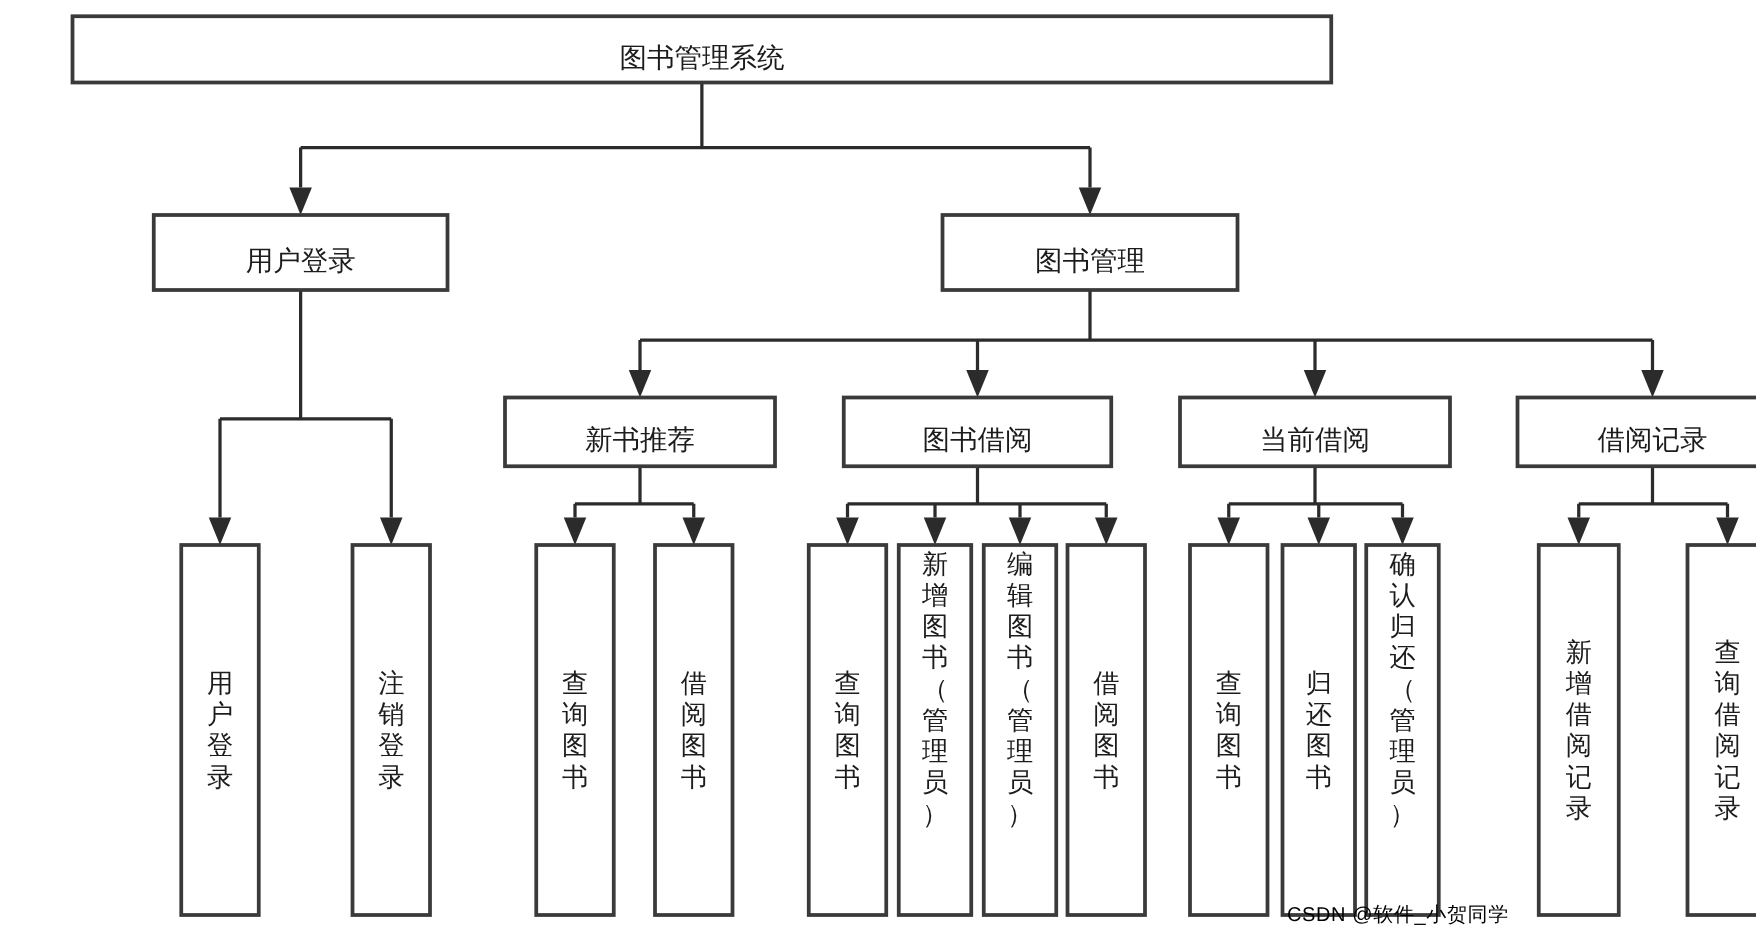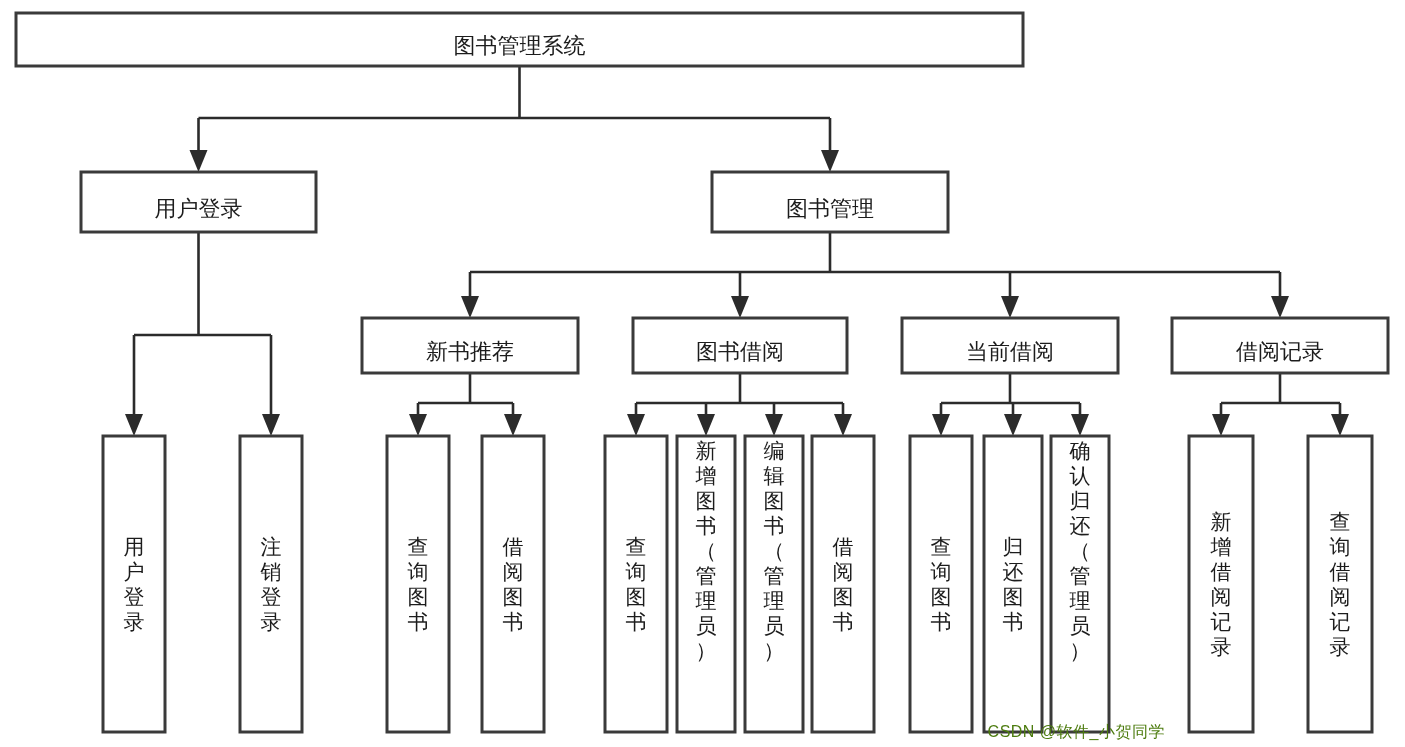--- a/index.html
+++ b/index.html
@@ -1,37 +1,37 @@
 <!DOCTYPE html>
 <html><head>
 <meta charset="utf-8">
 <style>
   html,body{margin:0;padding:0;background:#ffffff;}
   body{
     width:1405px;height:747px;
     font-family:"Liberation Sans","DejaVu Sans",sans-serif;
     overflow:hidden;
   }
-  #diagram-root{position:relative;width:1173px;height:747px;background:#fff;}
+  #diagram-root{position:relative;width:1173px;height:747px;background:#fff;margin-left:42px;}
   svg#diagram-canvas{position:absolute;left:0;top:0;width:1405px;height:747px;}
 
   .node-box{fill:#ffffff;stroke:#3a3a3a;stroke-width:3;}
   .connector{stroke:#2b2b2b;stroke-width:2.6;fill:none;}
   .arrow-head{fill:#2b2b2b;stroke:none;}
 
   .node-label-h{
     font-size:22px;fill:#1c1c1c;
     font-family:"Liberation Sans","DejaVu Sans",sans-serif;
     text-anchor:middle;dominant-baseline:middle;
   }
   .watermark{
     position:absolute;
     right:8px;bottom:4px;
     font-size:16px;
-    color:#4d7c0f;
+    color:#000000;
     font-family:"Liberation Sans","DejaVu Sans",sans-serif;
     white-space:nowrap;
     letter-spacing:0.5px;
   }
 </style>
 </head>
 <body>
 
 <div id="diagram-root">
   <svg id="diagram-canvas" viewBox="0 0 1405 747">

